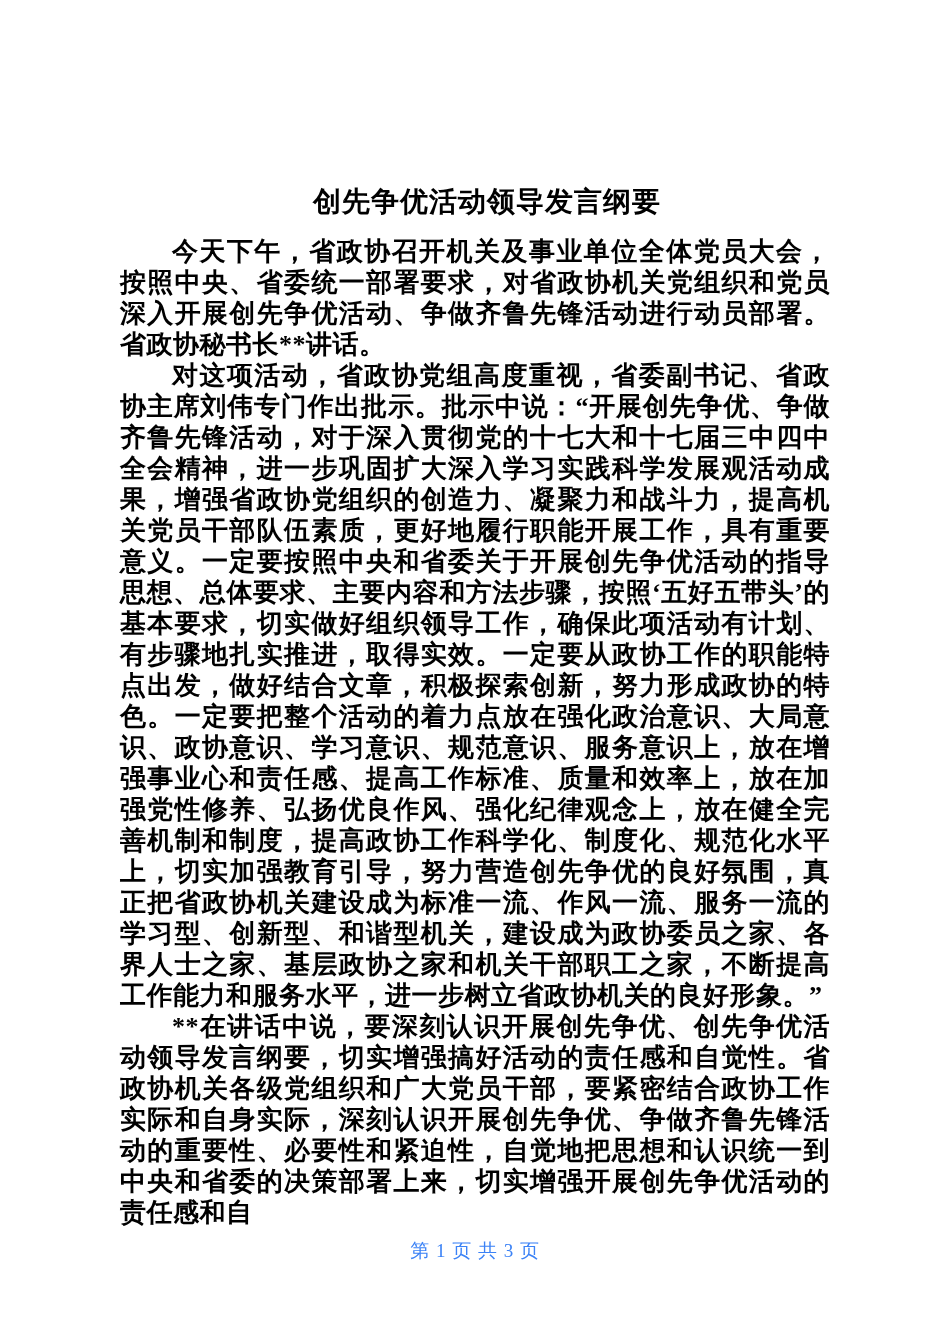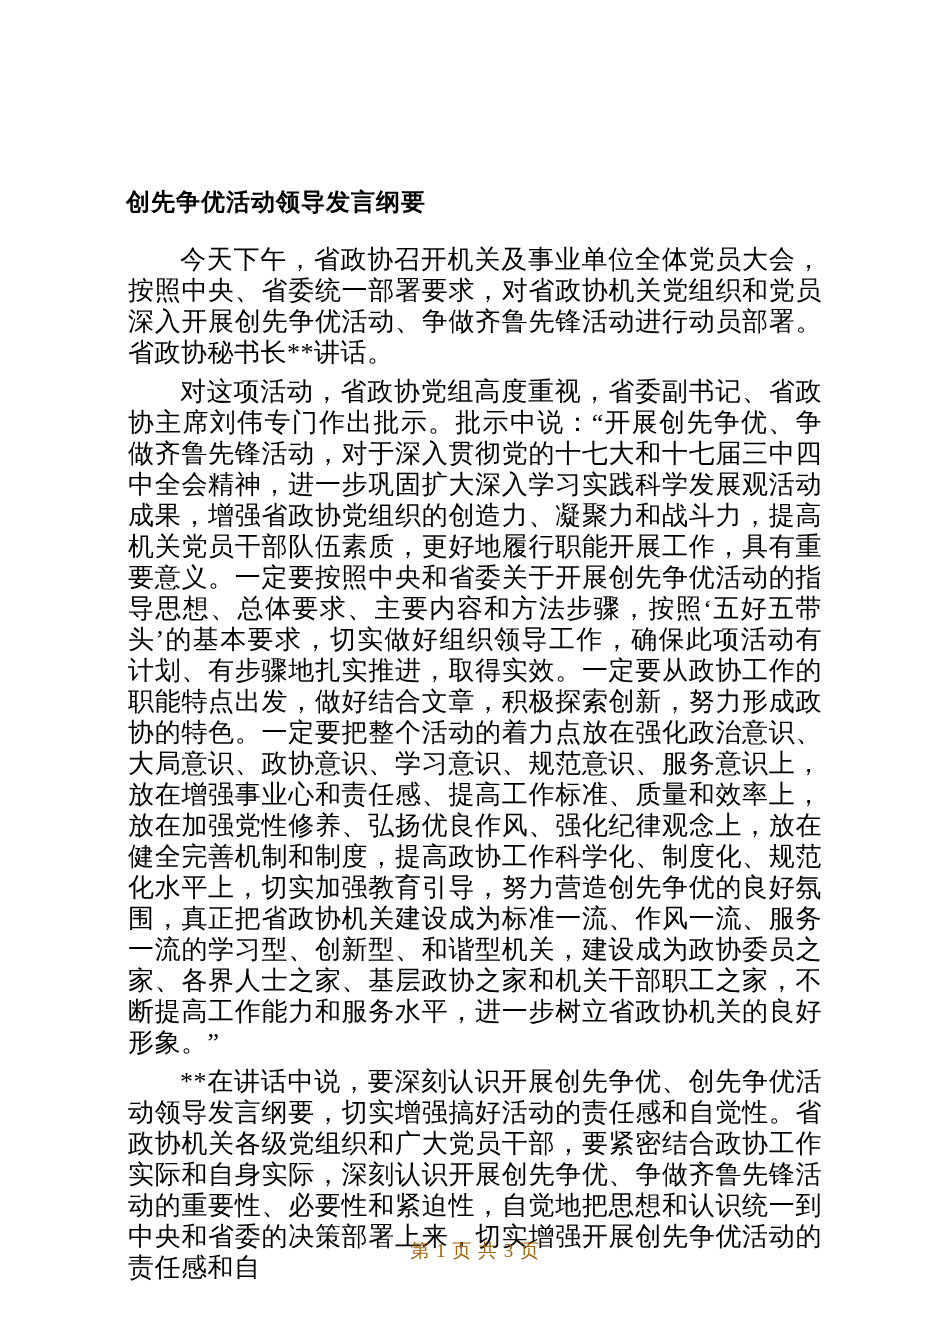--- a/index.html
+++ b/index.html
@@ -12,56 +12,58 @@
     width: 950px;
     height: 1344px;
     background: #ffffff;
     color: #000000;
     font-family: "Liberation Serif", "DejaVu Serif", serif;
     overflow: hidden;
   }
   .doc-title {
     position: absolute;
     top: 182px;
-    left: 126px;
+    left: 132px;
     width: 710px;
     margin: 0;
-    font-size: 24px;
+    text-align: center;
+    font-size: 28px;
     line-height: 40px;
     font-weight: bold;
     letter-spacing: 1px;
     font-family: "Liberation Serif", "DejaVu Serif", serif;
   }
   .doc-body {
     position: absolute;
     top: 236px;
     left: 120px;
     width: 710px;
     font-size: 26px;
     line-height: 31px;
     text-align: justify;
     text-justify: inter-character;
     letter-spacing: 0.5px;
   }
   .doc-body p {
-    margin: 8px;
+    margin: 0;
     padding: 0;
     text-indent: 2em;
     word-break: break-all;
+    font-weight: bold;
   }
   .doc-footer {
     position: absolute;
     top: 1239px;
     left: 0;
     width: 100%;
     text-align: center;
     font-size: 19px;
     line-height: 24px;
     letter-spacing: 1px;
-    color: #a16207;
+    color: #3b82f6;
   }
 </style>
 </head>
 <body>
 
 <div class="page">
 
   <h1 class="doc-title">创先争优活动领导发言纲要</h1>
 
   <div class="doc-body">

